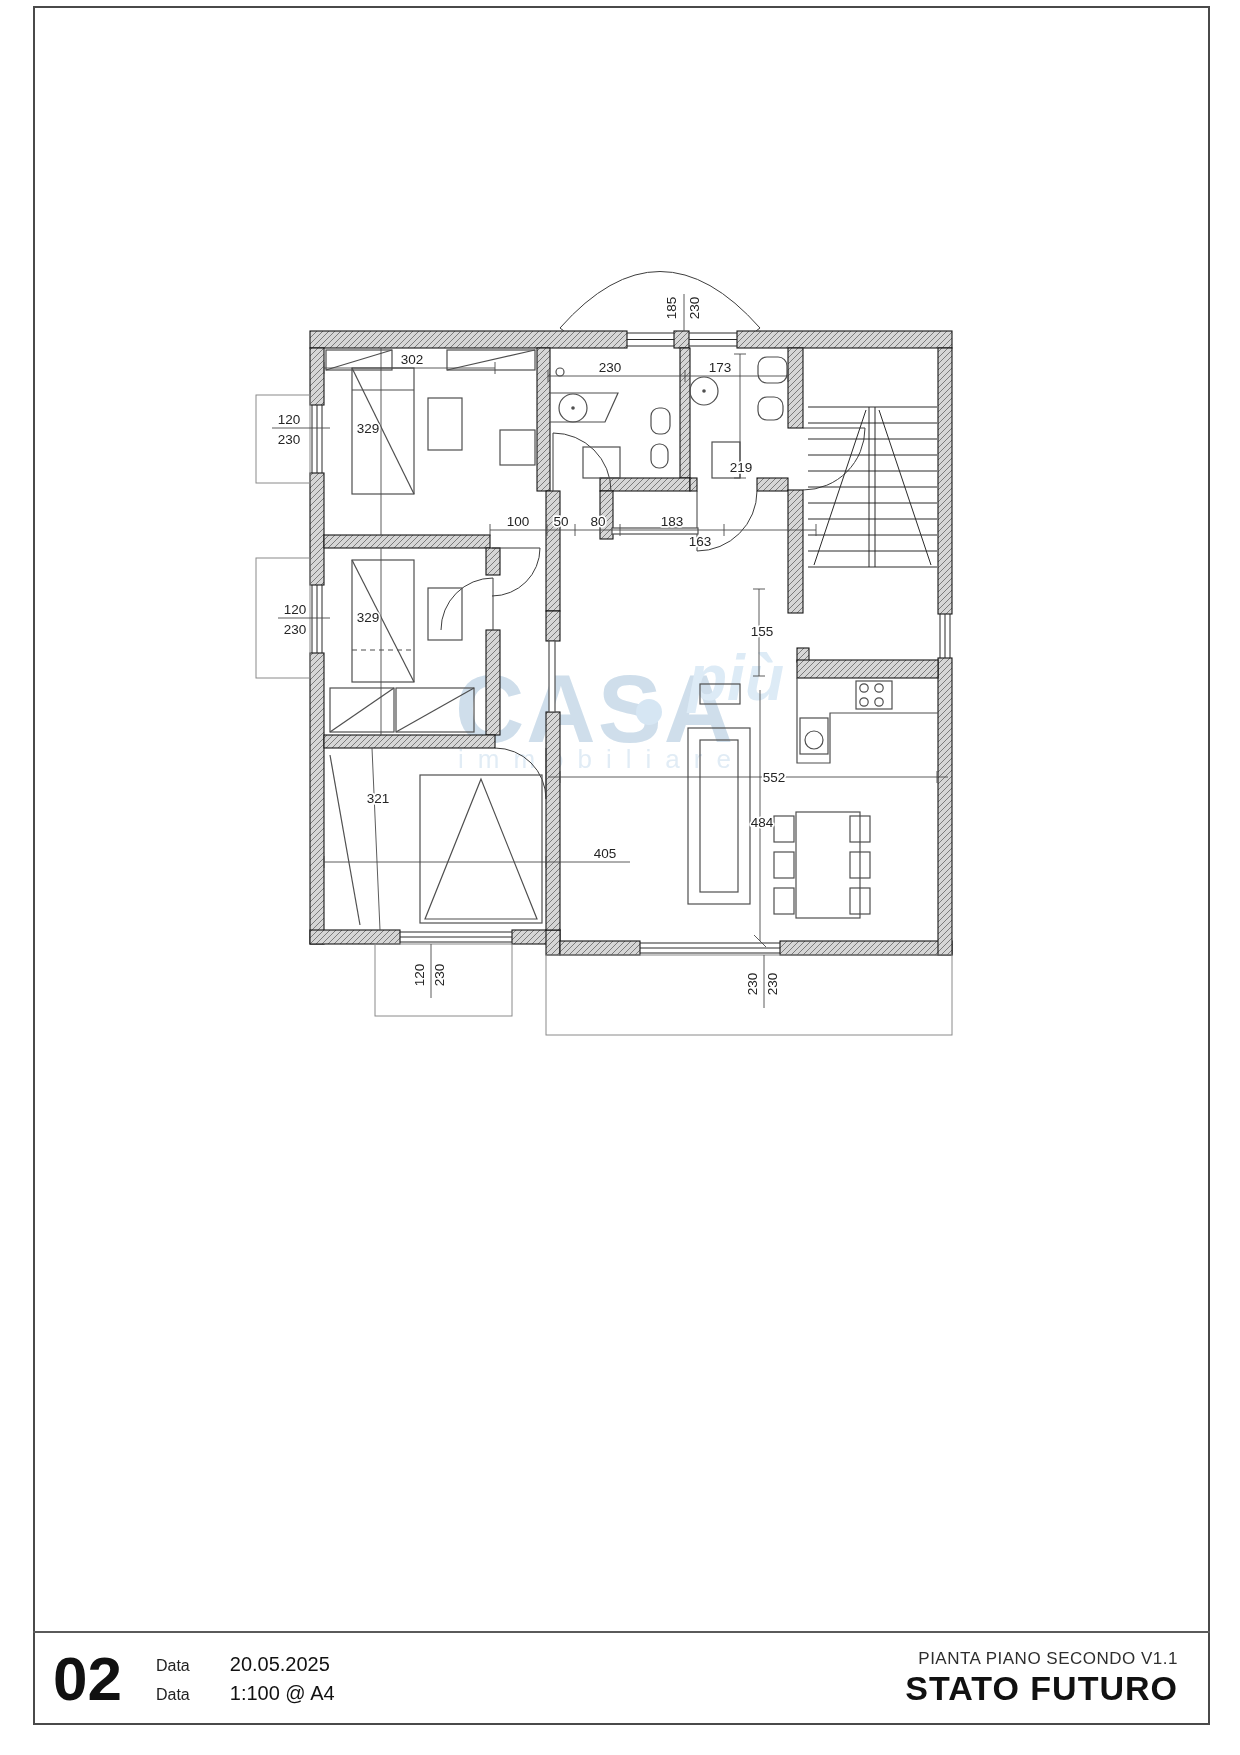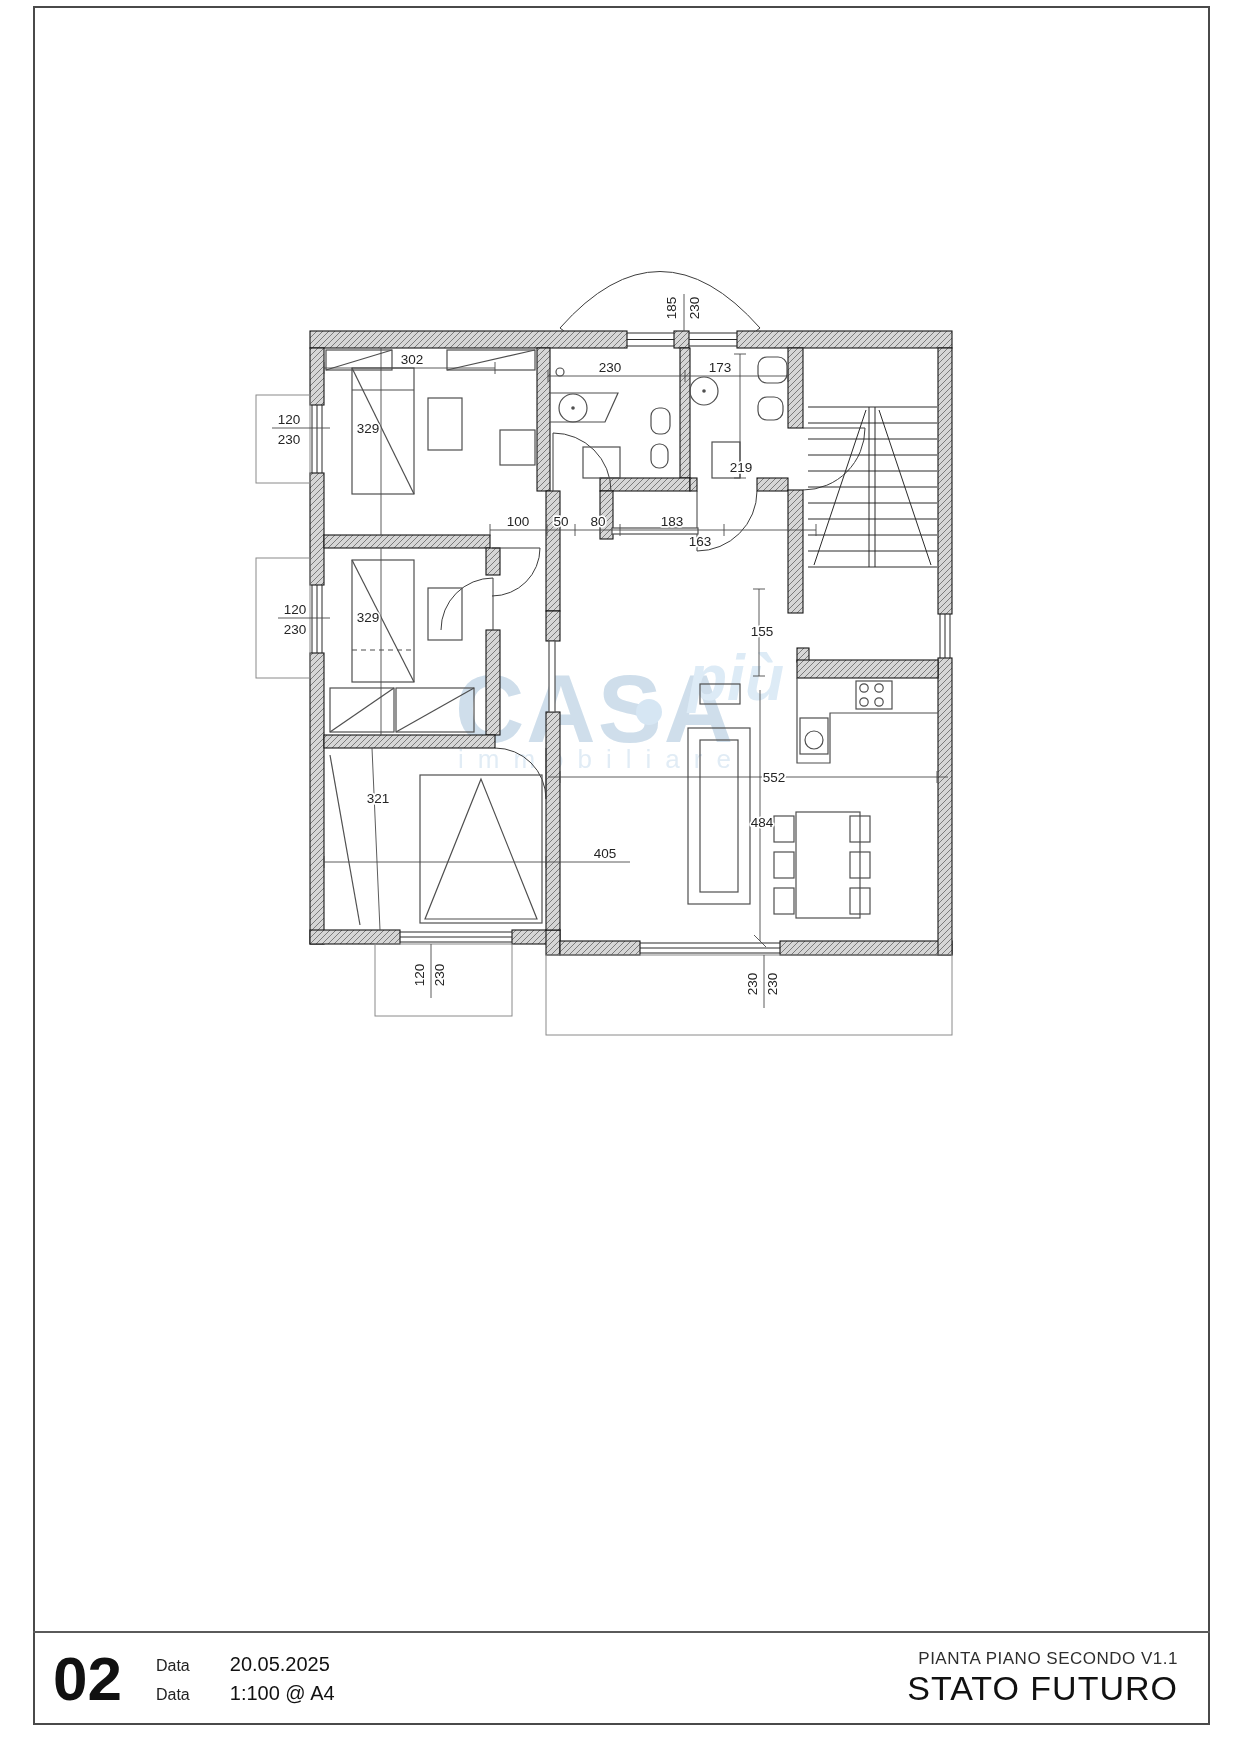--- a/index.html
+++ b/index.html
@@ -21,21 +21,21 @@
   .wm-sub{font-size:26px;letter-spacing:14px;}
   
   .titleblock{position:absolute;left:33px;right:30px;bottom:30px;height:92px;border-top:2px solid #5a5a5a;
               display:flex;align-items:center;}
   .sheetno{font-size:62px;font-weight:bold;color:#111;margin:0 34px 0 20px;line-height:1;}
   .fields{display:grid;grid-template-columns:auto auto;gap:6px 40px;align-items:baseline;}
   .flabel{font-size:16px;color:#222;}
   .fvalue{font-size:20px;color:#111;}
   .tb-right{margin-left:auto;text-align:right;margin-right:32px;}
   .tb-sub{font-size:17px;color:#2e2e2e;letter-spacing:0.5px;}
-  .tb-main{font-size:34px;font-weight:normal;color:#111;letter-spacing:1px;line-height:1.15;}
+  .tb-main{font-size:34px;font-weight:bold;color:#111;letter-spacing:1px;line-height:1.15;}
 </style>
 </head>
 <body>
 
 <div class="page">
   <div class="frame"></div>
 
   <svg width="1240" height="1755" viewBox="0 0 1240 1755">
     <defs>
       <pattern id="hatch" width="6" height="6" patternUnits="userSpaceOnUse">

